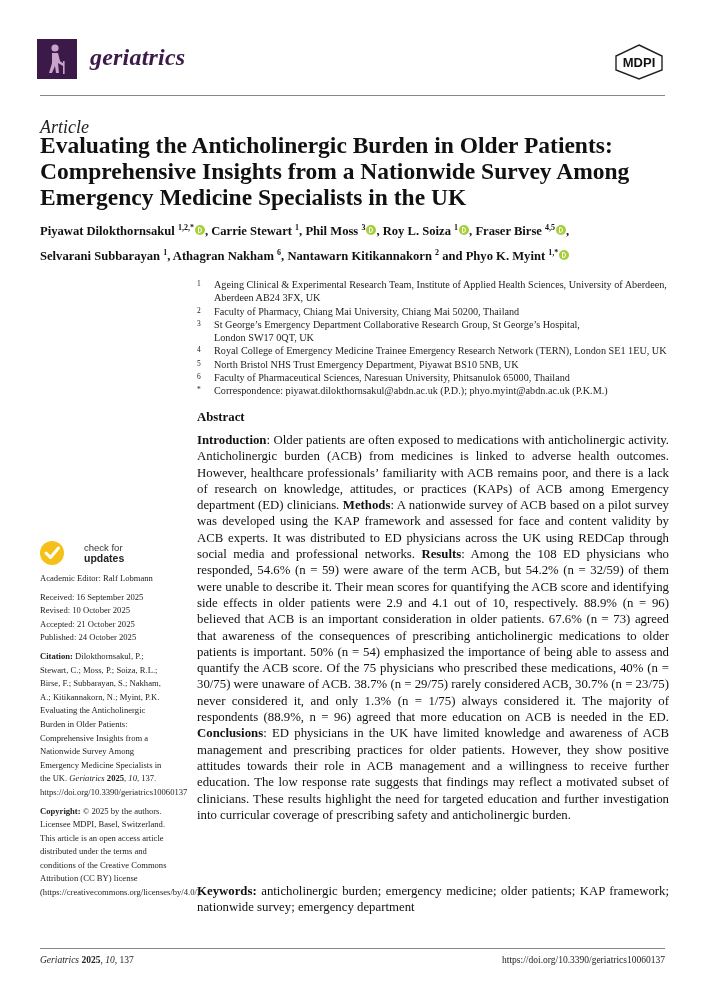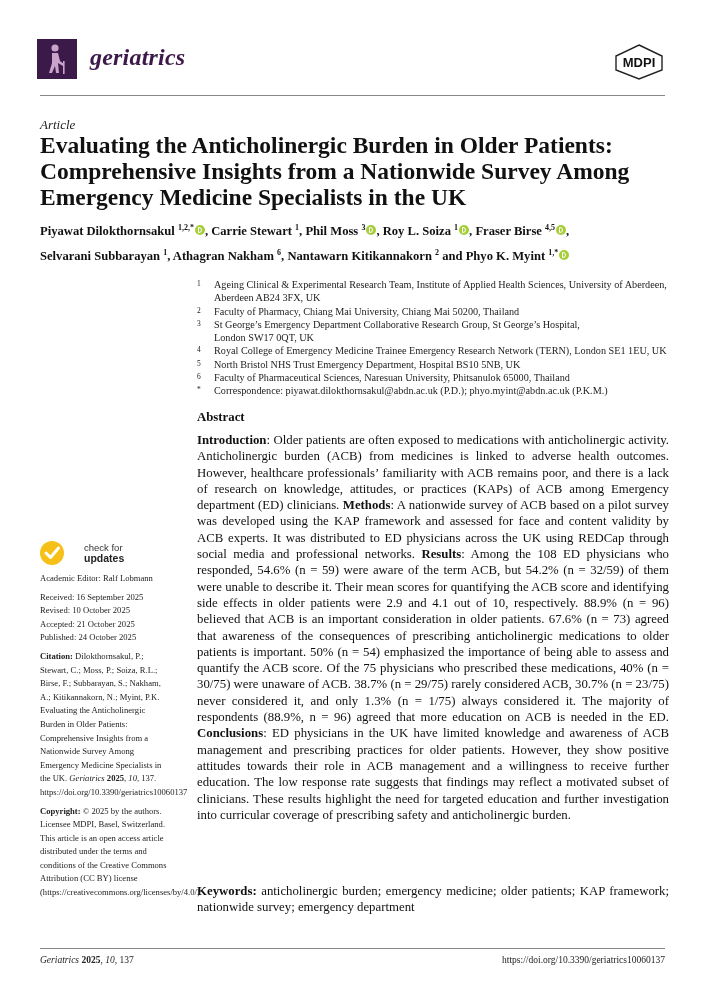--- a/index.html
+++ b/index.html
@@ -7,21 +7,21 @@
   .abs { position: absolute; }
 
   
   .journal-logo { left: 37px; top: 39px; width: 40px; height: 40px; background: #3b1a4a; }
   .journal-logo svg { width: 40px; height: 40px; display: block; }
   .journal-name { left: 90px; top: 44px; font-size: 24px; font-style: italic; font-weight: bold; color: #3b1a4a; letter-spacing: 0.2px; }
   .mdpi-logo { left: 612px; top: 43px; width: 54px; height: 38px; }
   .mdpi-logo svg { width: 54px; height: 38px; display: block; }
   .header-rule { left: 40px; top: 95px; width: 625px; height: 1px; background: #888; }
 
-  .article-type { left: 40px; top: 117px; font-size: 13px; font-style: italic; color: #222; }
+  .article-type { left: 40px; top: 117px; font-size: 18px; font-style: italic; color: #222; }
   .title { left: 40px; top: 132px; width: 640px; font-size: 23.5px; font-weight: bold; line-height: 26px; color: #111; }
   .title div { white-space: nowrap; }
 
   .authors { left: 40px; top: 217px; width: 640px; font-size: 12.6px; font-weight: bold; line-height: 21px; color: #111; }
   .authors sup { font-size: 8px; font-weight: bold; vertical-align: 5px; }
   .orcid { display: inline-block; width: 10px; height: 10px; border-radius: 50%; background: #a6ce39; vertical-align: 0px; margin-left: 1px; position: relative; }
   .orcid::after { content: ""; position: absolute; left: 3px; top: 2px; width: 4px; height: 6px; border: 1px solid #fff; border-radius: 0 3px 3px 0; border-left: 1px solid #fff; box-sizing: border-box; }
 
   .affiliations { left: 197px; top: 278px; width: 480px; font-size: 10.2px; line-height: 13.3px; color: #222; }
   .aff-row { display: flex; }
@@ -108,21 +108,21 @@
   <div class="aff-row">
       <span class="aff-num">3</span>
       <span class="aff-text" style="padding-right:90px">St George’s Emergency Department Collaborative Research Group, St George’s Hospital, London SW17 0QT, UK</span>
     </div>
   <div class="aff-row">
       <span class="aff-num">4</span>
       <span class="aff-text">Royal College of Emergency Medicine Trainee Emergency Research Network (TERN), London SE1 1EU, UK</span>
     </div>
   <div class="aff-row">
       <span class="aff-num">5</span>
-      <span class="aff-text">North Bristol NHS Trust Emergency Department, Hospital BS10 5NB, UK</span>
+      <span class="aff-text">North Bristol NHS Trust Emergency Department, Piyawat BS10 5NB, UK</span>
     </div>
   <div class="aff-row">
       <span class="aff-num">6</span>
       <span class="aff-text">Faculty of Pharmaceutical Sciences, Naresuan University, Phitsanulok 65000, Thailand</span>
     </div>
   <div class="aff-row">
       <span class="aff-num">*</span>
       <span class="aff-text">Correspondence: piyawat.dilokthornsakul@abdn.ac.uk (P.D.); phyo.myint@abdn.ac.uk (P.K.M.)</span>
     </div>
 </div>

